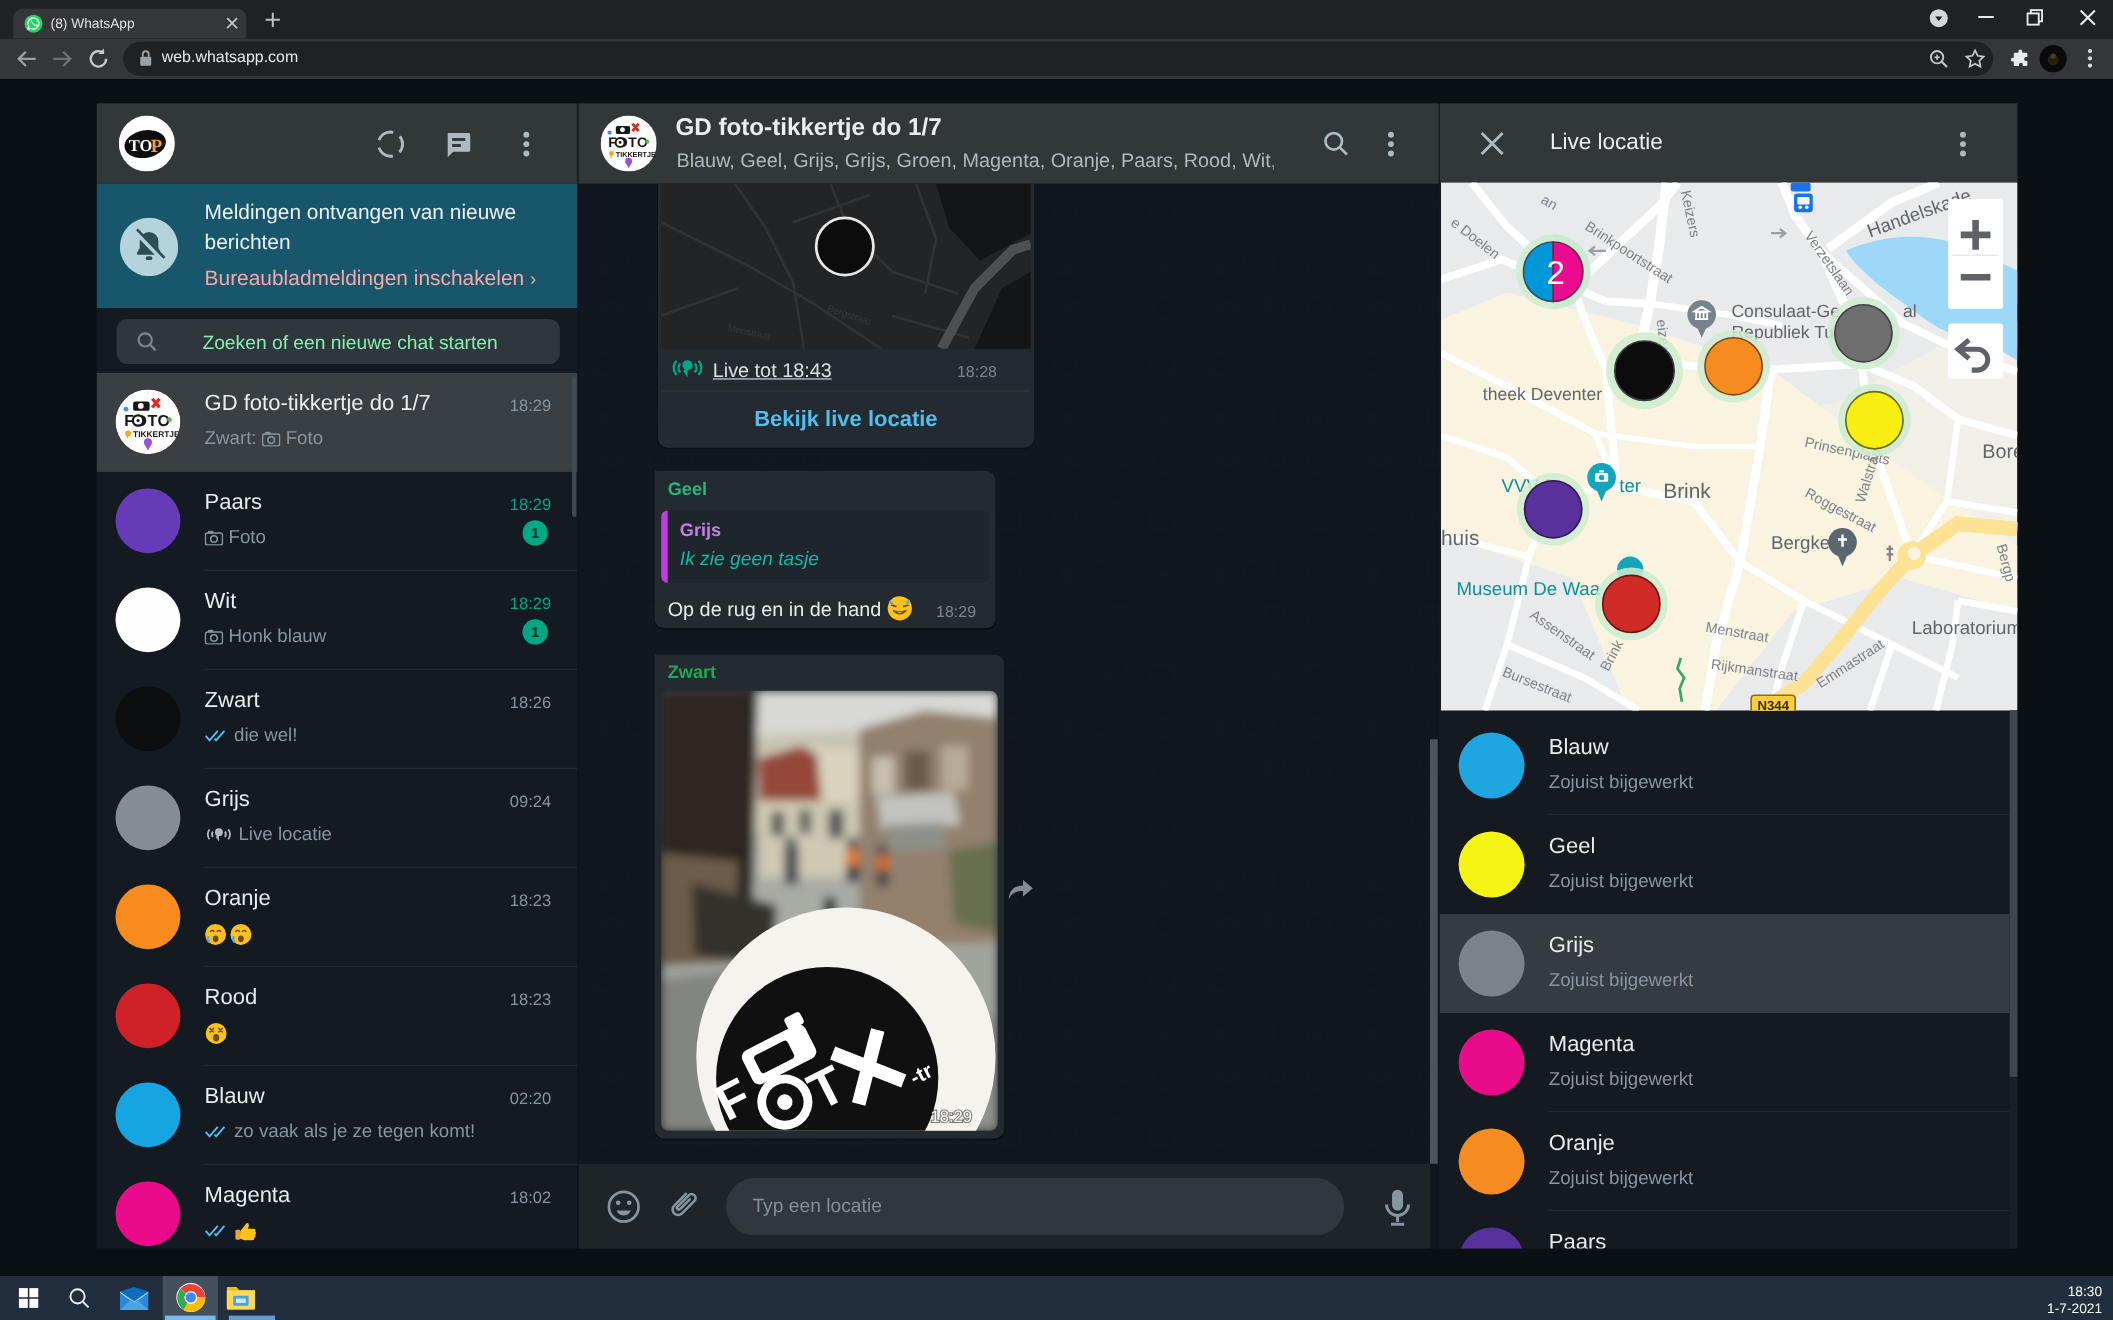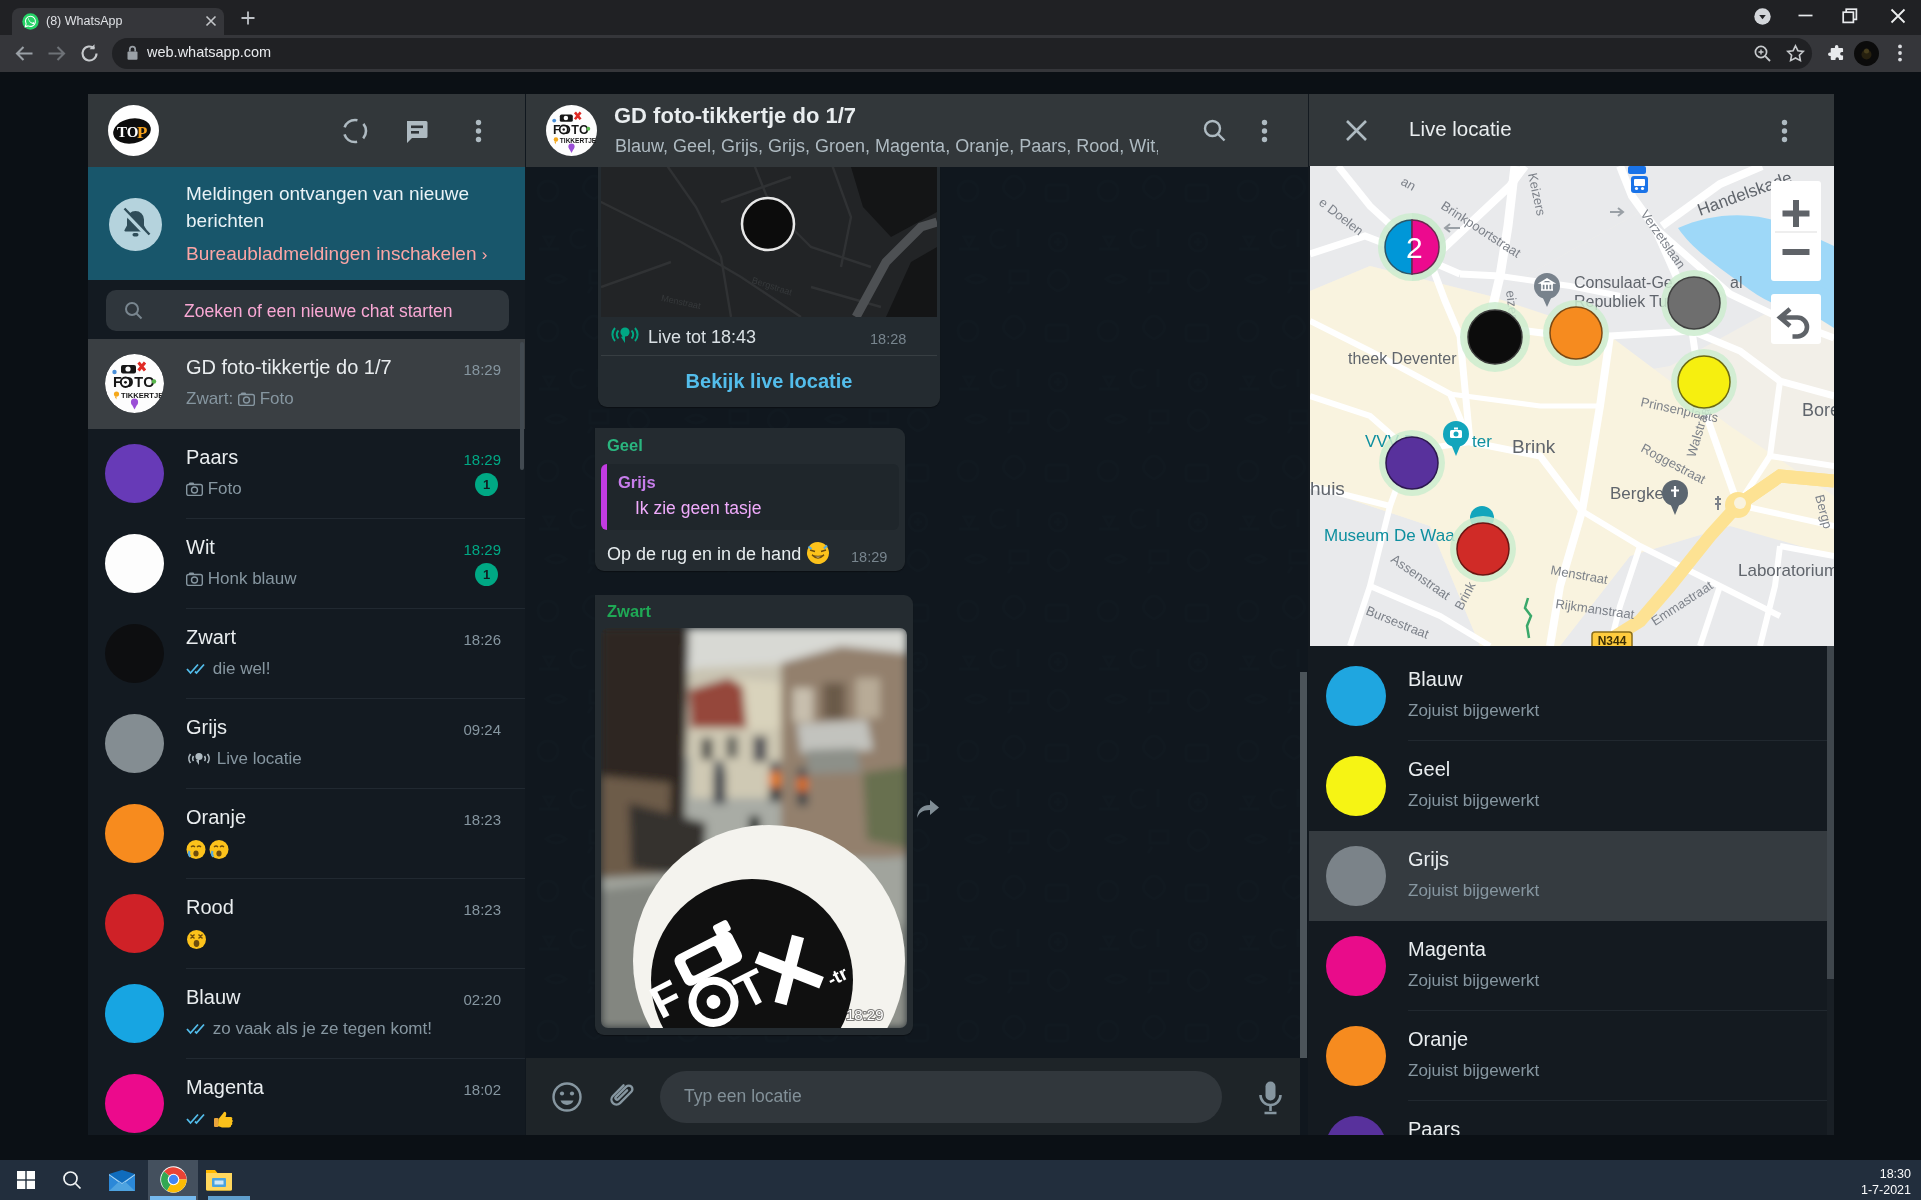--- a/index.html
+++ b/index.html
@@ -163,21 +163,21 @@
     <path d="M15.5 10.5 L40.5 36.5" stroke="#2f4d59" stroke-width="2.4"></path>
   </svg>
   <div class="abs" style="left:186px;top:180px;width:310px;font-size:19px;line-height:27px;color:#e9f2f6;">Meldingen ontvangen van nieuwe berichten</div>
   <div class="abs" style="left:186px;top:243px;font-size:19px;color:#fca5a5;">Bureaubladmeldingen inschakelen <span style="font-size:17px;">›</span></div>
 
   <div class="abs" style="left:106px;top:290px;width:403px;height:41px;border-radius:10px;background:#2f363c;"></div>
   <svg class="abs" style="left:124px;top:301px" width="19" height="19" viewBox="0 0 19 19">
     <circle cx="8" cy="8" r="6" stroke="#79868f" stroke-width="2" fill="none"></circle>
     <path d="M12.5 12.5 L17.5 17.5" stroke="#79868f" stroke-width="2"></path>
   </svg>
-  <div class="abs" style="left:184px;top:301px;font-size:17.5px;color:#f9a8d4;">Zoeken of een nieuwe chat starten</div>
+  <div class="abs" style="left:184px;top:301px;font-size:17.5px;color:#86efac;">Zoeken of een nieuwe chat starten</div>
 
   <div class="trow" style="top:339px;background:#3a3f43;">
     <svg class="av" viewBox="0 0 59 59">
       <circle cx="29.5" cy="29.5" r="29.5" fill="#fdfdfd"></circle>
       <rect x="16" y="11" width="15" height="8.5" rx="2" fill="#161616"></rect>
       <circle cx="23" cy="15" r="2.6" fill="#fdfdfd"></circle>
       <path d="M33.5 8.5 l6.5 8 m0 -8 l-6.5 8" stroke="#e02a24" stroke-width="3"></path>
       <text x="8" y="33" font-size="14.5" font-weight="bold" fill="#161616" letter-spacing="0.5">FOTO</text>
       <circle cx="20.5" cy="28.3" r="4.7" fill="#fdfdfd" stroke="#161616" stroke-width="2"></circle>
       <circle cx="20.5" cy="28.3" r="1.4" fill="#161616"></circle>
@@ -382,31 +382,31 @@
   <svg class="abs" style="left:610px;top:324px" width="30" height="24" viewBox="0 0 30 24">
     <g stroke="#00a884" stroke-width="2" fill="none">
       <path d="M5 4 a9.5 9.5 0 0 0 0 13"></path>
       <path d="M25 4 a9.5 9.5 0 0 1 0 13"></path>
       <path d="M8.5 6.5 a5.5 5.5 0 0 0 0 8"></path>
       <path d="M21.5 6.5 a5.5 5.5 0 0 1 0 8"></path>
     </g>
     <circle cx="15" cy="8" r="4.6" fill="#00a884"></circle>
     <path d="M15 11 L15 19 L11 13z" fill="#00a884"></path>
   </svg>
-  <div class="abs" style="left:648px;top:327px;font-size:18px;color:#d9e0e4;">Live tot 18:43</div>
+  <div class="abs" style="left:648px;top:327px;font-size:18px;color:#d9e0e4;text-decoration:underline;">Live tot 18:43</div>
   <div class="abs" style="left:870px;top:331px;font-size:14.5px;color:#78858e;">18:28</div>
   <div class="abs" style="left:601px;top:355px;width:336px;border-top:1px solid rgba(255,255,255,0.09);"></div>
   <div class="abs" style="left:598px;top:370px;width:342px;text-align:center;font-size:20px;font-weight:bold;color:#53bdeb;">Bekijk live locatie</div>
 
   <div class="abs" style="left:595px;top:428px;width:310px;height:143px;background:#242b30;border-radius:9px;border-top-left-radius:0;box-shadow:0 1px 1px rgba(0,0,0,0.35);"></div>
   <div class="abs" style="left:607px;top:436px;font-size:16.5px;font-weight:bold;color:#2ab57f;">Geel</div>
   <div class="abs" style="left:601px;top:464px;width:298px;height:66px;background:#1f262b;border-radius:6px;overflow:hidden;">
     <div style="position:absolute;left:0;top:0;width:6px;height:66px;background:#c23be2;"></div>
     <div style="position:absolute;left:17px;top:9px;font-size:16.5px;font-weight:bold;color:#c77deb;">Grijs</div>
-    <div style="position:absolute;left:34px;top:34px;font-size:17.5px;color:#f0abfc;">Ik zie geen tasje</div>
+    <div style="position:absolute;left:17px;top:34px;font-size:17.5px;color:#14b8a6;font-style:italic;">Ik zie geen tasje</div>
   </div>
   <div class="abs" style="left:607px;top:541px;font-size:18px;color:#e7edef;">Op de rug en in de hand <svg width="24" height="24" viewBox="0 0 24 24" style="vertical-align:-5px">
       <circle cx="12" cy="12" r="11" fill="#fcc21b" transform="rotate(-15 12 12)"></circle>
       <path d="M4 9 l5 1.5 M20 9 l-5 1.5" stroke="#6d4c0d" stroke-width="1.6" fill="none"></path>
       <path d="M6 14 q6 6 12 0 q-6 2.5-12 0z" fill="#fff" stroke="#6d4c0d" stroke-width="1.2"></path>
       <path d="M2.5 5.5 l3 2.5 M21 4.5 l-3 3" stroke="#58aadd" stroke-width="2.2"></path>
     </svg></div>
   <div class="abs" style="left:851px;top:549px;font-size:14.5px;color:#78858e;">18:29</div>
 
   <div class="abs" style="left:595px;top:595px;width:318px;height:440px;background:#242b30;border-radius:9px;border-top-left-radius:0;box-shadow:0 1px 1px rgba(0,0,0,0.35);"></div>

